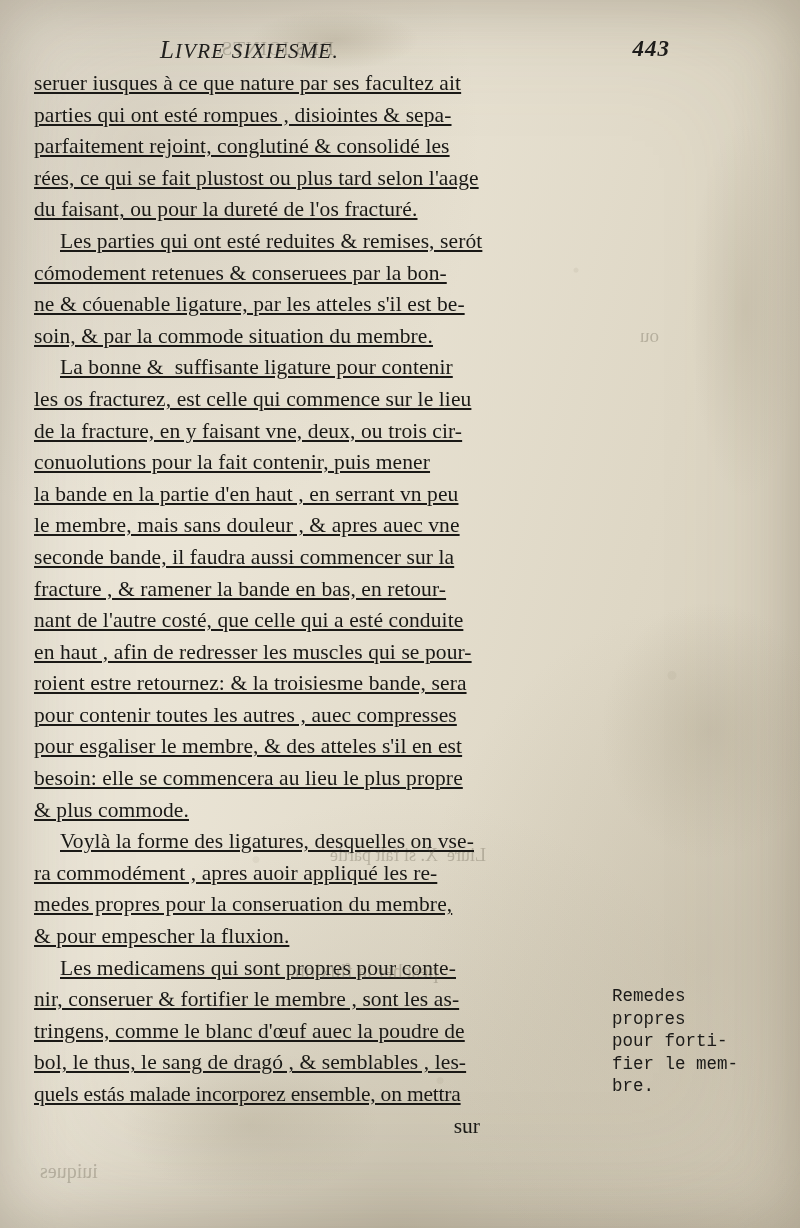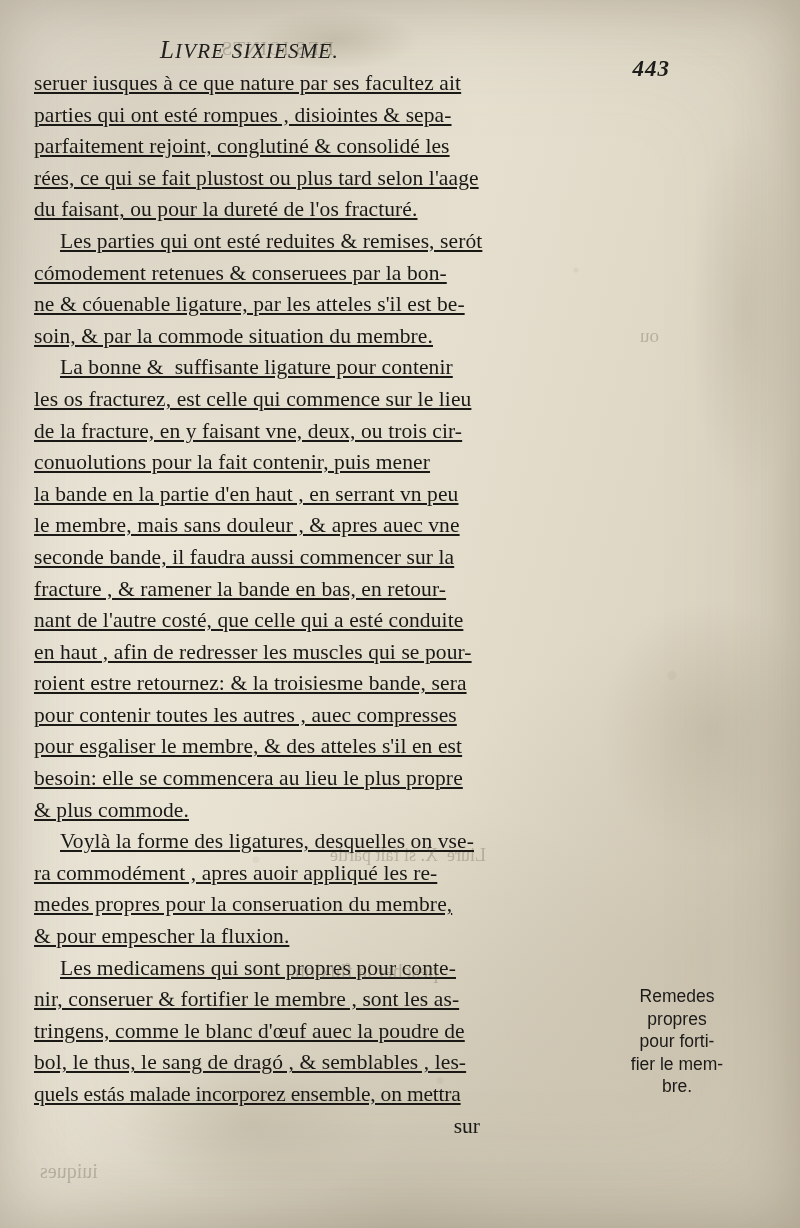--- a/index.html
+++ b/index.html
@@ -79,21 +79,20 @@
     font-size: 25px;
   }
   .folio {
     position: absolute;
     right: 10px;
     top: 0px;
     font-size: 23px;
     font-weight: bold;
     color: #1d1c1a;
     letter-spacing: 1px;
-    margin-top: 20px;
   }
   
   .ghost-header {
     position: absolute;
     top: 38px;
     left: 215px;
     font-size: 19px;
     color: rgba(80,75,60,0.33);
     transform: scaleX(-1);
     letter-spacing: 1px;
@@ -136,26 +135,25 @@
   }
 
   
   .marginal {
     position: absolute;
     top: 985px;
     left: 612px;
     width: 130px;
   }
   .marginal .mline {
-    font-family: Liberation Sans, sans-serif;
+    font-family: Liberation Mono, monospace;
     font-size: 17.5px;
     line-height: 22.5px;
     color: #1b1a18;
     white-space: pre;
-    text-align: center;
   }
 
   
   .ghost {
     position: absolute;
     color: rgba(85,78,62,0.30);
     font-family: "Liberation Serif", serif;
     transform: scaleX(-1);
     white-space: pre;
     pointer-events: none;

